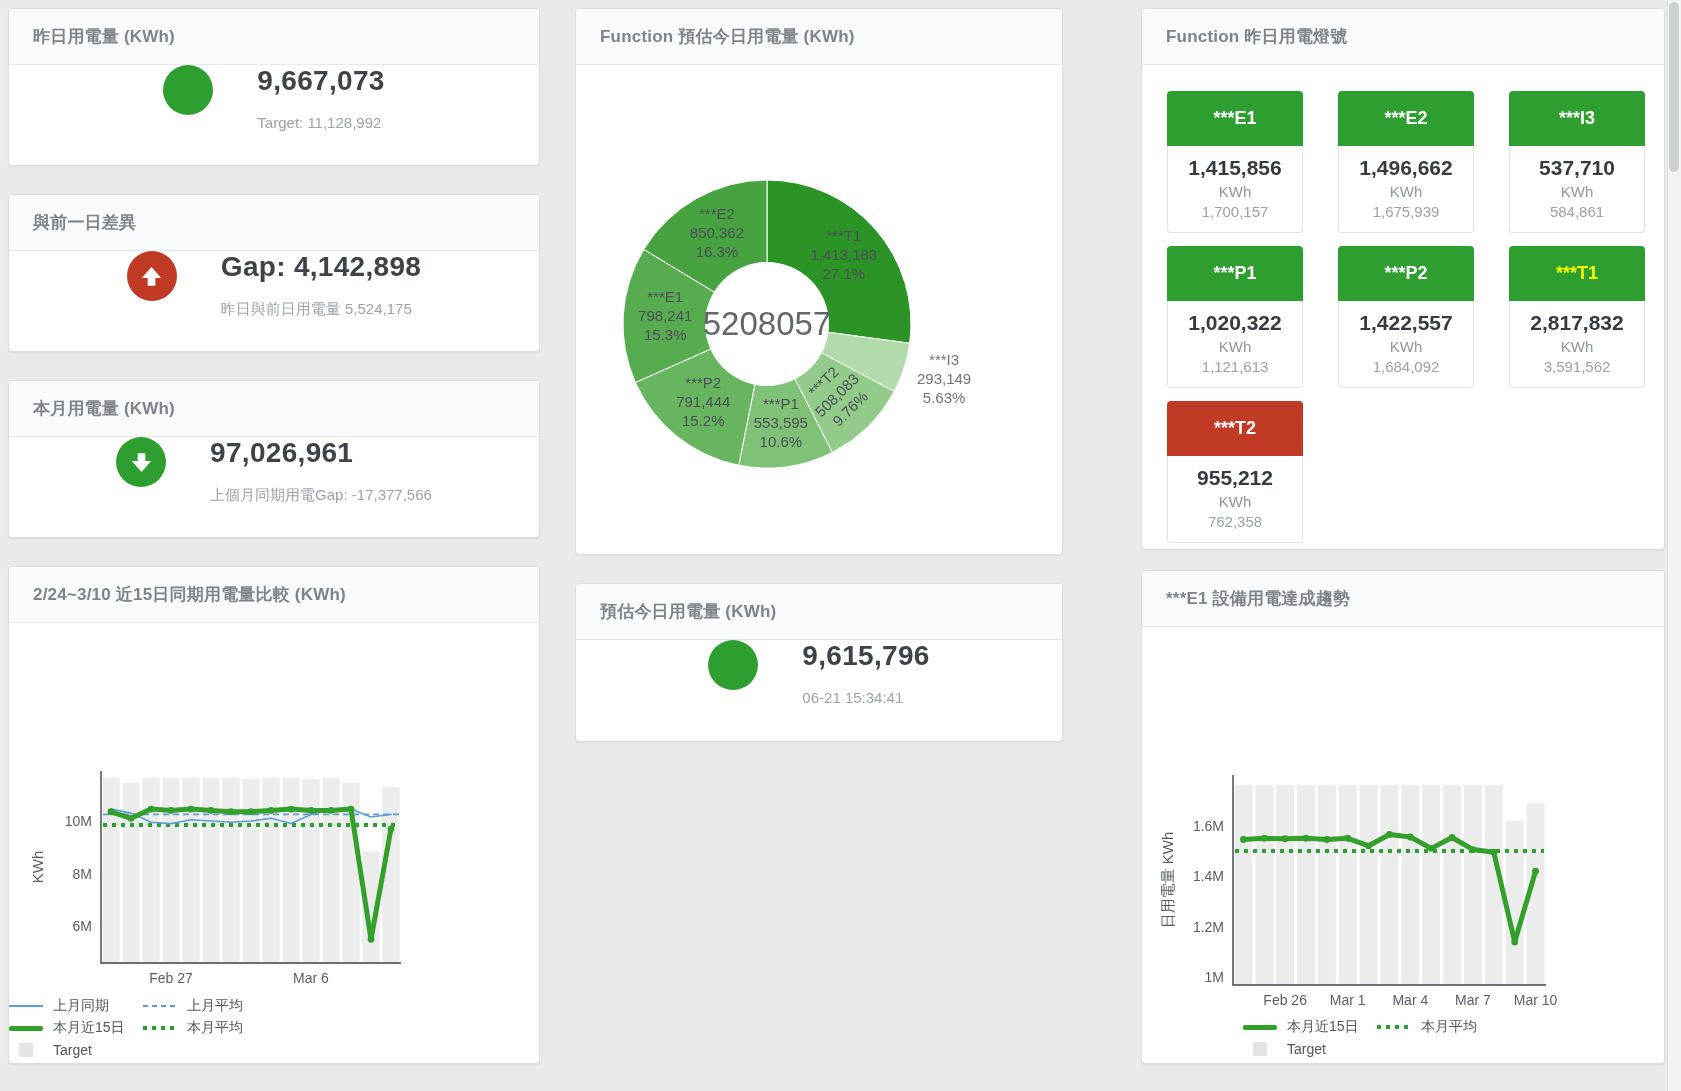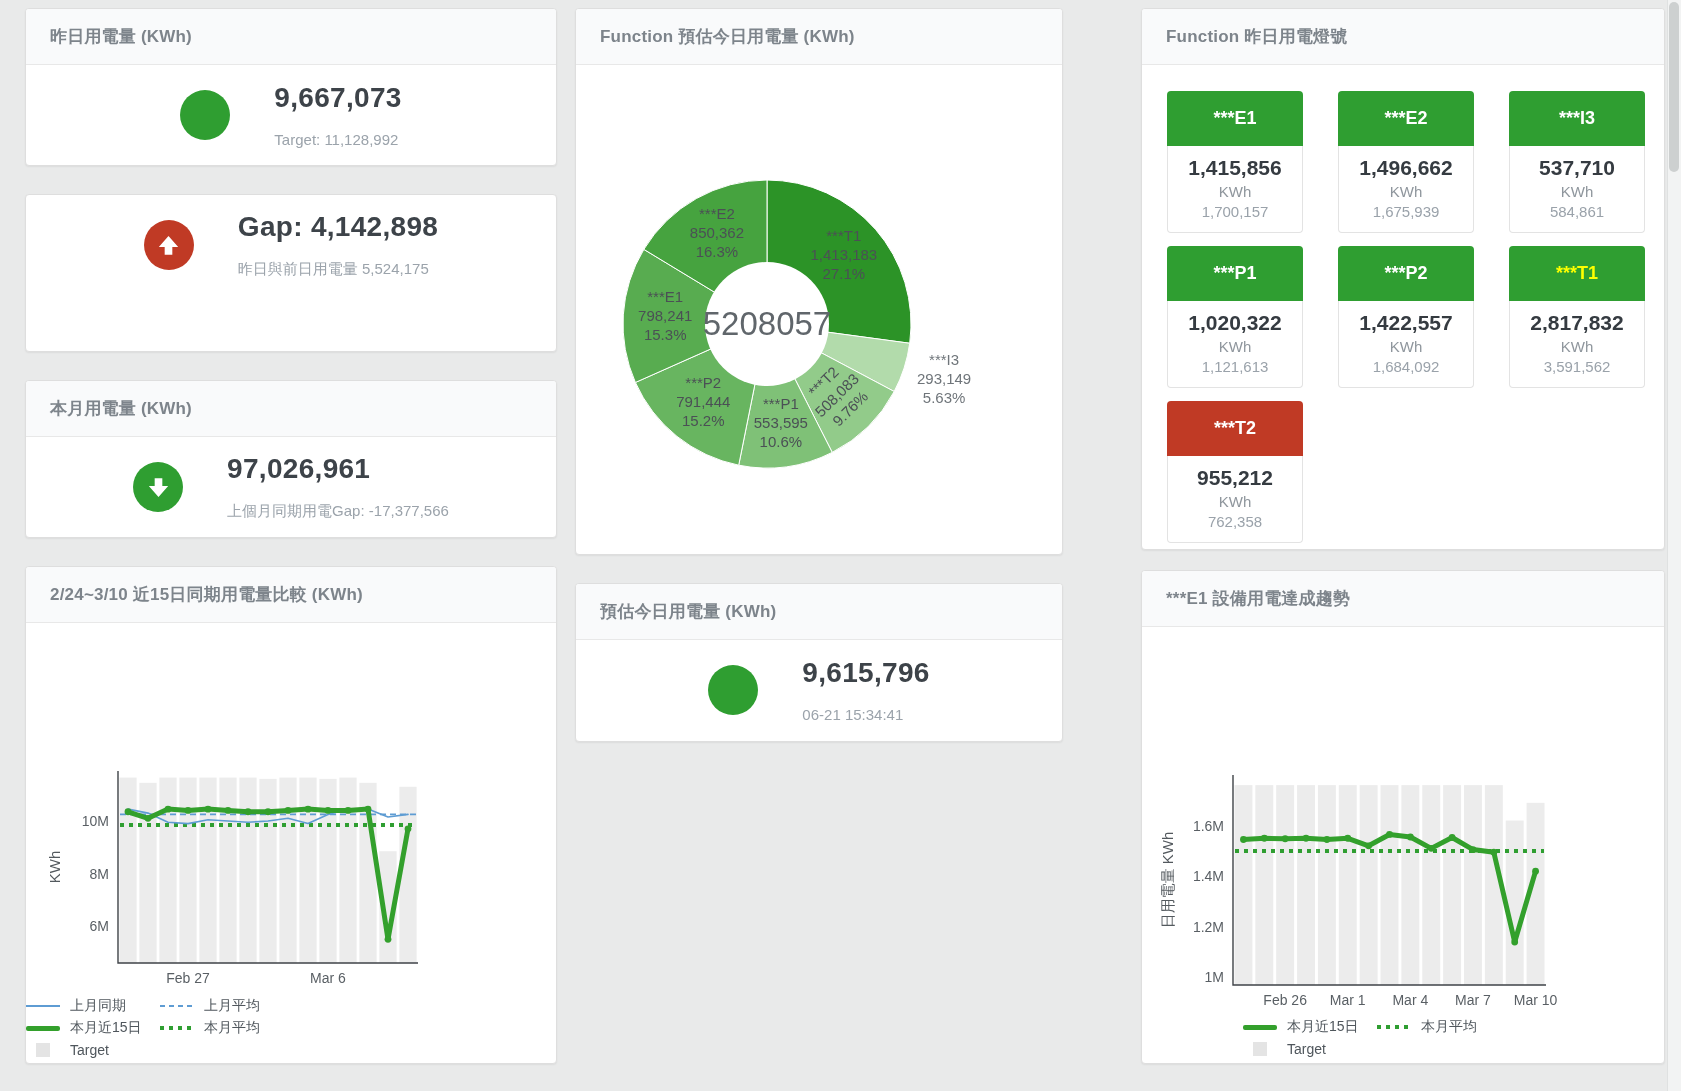--- a/index.html
+++ b/index.html
@@ -3,37 +3,37 @@
 <meta charset="utf-8">
 <style>
   html,body{margin:0;padding:0;}
   body{
     width:1681px;height:1091px;position:relative;overflow:hidden;
     background:#e9eaea;
     font-family:"Liberation Sans","DejaVu Sans",sans-serif;
     -webkit-font-smoothing:antialiased;
   }
   .col{position:absolute;top:8px;}
-  .col-left{left:25px;width:532px;}
+  .col-left{left:8px;width:532px;}
   .col-mid{left:575px;width:488px;}
   .col-right{left:1141px;width:524px;}
 
   .card{
     background:#fff;border:1px solid #dedede;border-radius:4px;
     box-shadow:0 1px 2px rgba(0,0,0,.06);
     margin-bottom:28px;overflow:hidden;
   }
   .card-header{
     height:55px;display:flex;align-items:center;padding:0 24px;
     background:#f9fafb;border-bottom:1px solid #e8e8e8;
   }
   .card-title{font-size:17px;font-weight:700;color:#7d848b;letter-spacing:.2px;}
 
   .stat-card{height:156px;}
-  .stat-body{height:100px;display:flex;align-items:center;justify-content:center;gap:44px;}
+  .stat-body{height:100px;display:flex;align-items:flex-start;justify-content:center;gap:44px;}
   .stat-circle{
     width:50px;height:50px;border-radius:50%;flex:none;
     display:flex;align-items:center;justify-content:center;
   }
   .c-green{background:#2f9e31;}
   .c-red{background:#c03a25;}
   .stat-num{font-size:28px;font-weight:700;color:#3d4349;letter-spacing:.3px;}
   .stat-sub{font-size:15px;color:#9ba3ab;margin-top:17px;}
 
   .chart-card4{height:496px;margin-bottom:0;}
@@ -91,20 +91,23 @@
     <div class="stat-body">
       <span class="stat-circle c-green"></span>
       <div class="stat-text">
         <div class="stat-num">9,667,073</div>
         <div class="stat-sub">Target: 11,128,992</div>
       </div>
     </div>
   </div>
 
   <div class="card stat-card">
+    <div class="card-header">
+      <span class="card-title">與前一日差異</span>
+    </div>
     <div class="stat-body">
       <span class="stat-circle c-red">
         <svg viewBox="0 0 24 24" width="27" height="27">
             <path fill="#ffffff" d="M12 3.6 L20.6 13.4 L15.4 13.4 L15.4 20.2 L8.6 20.2 L8.6 13.4 L3.4 13.4 Z"></path>
           </svg>
       </span>
       <div class="stat-text">
         <div class="stat-num">Gap: 4,142,898</div>
         <div class="stat-sub">昨日與前日用電量 5,524,175</div>
       </div>

